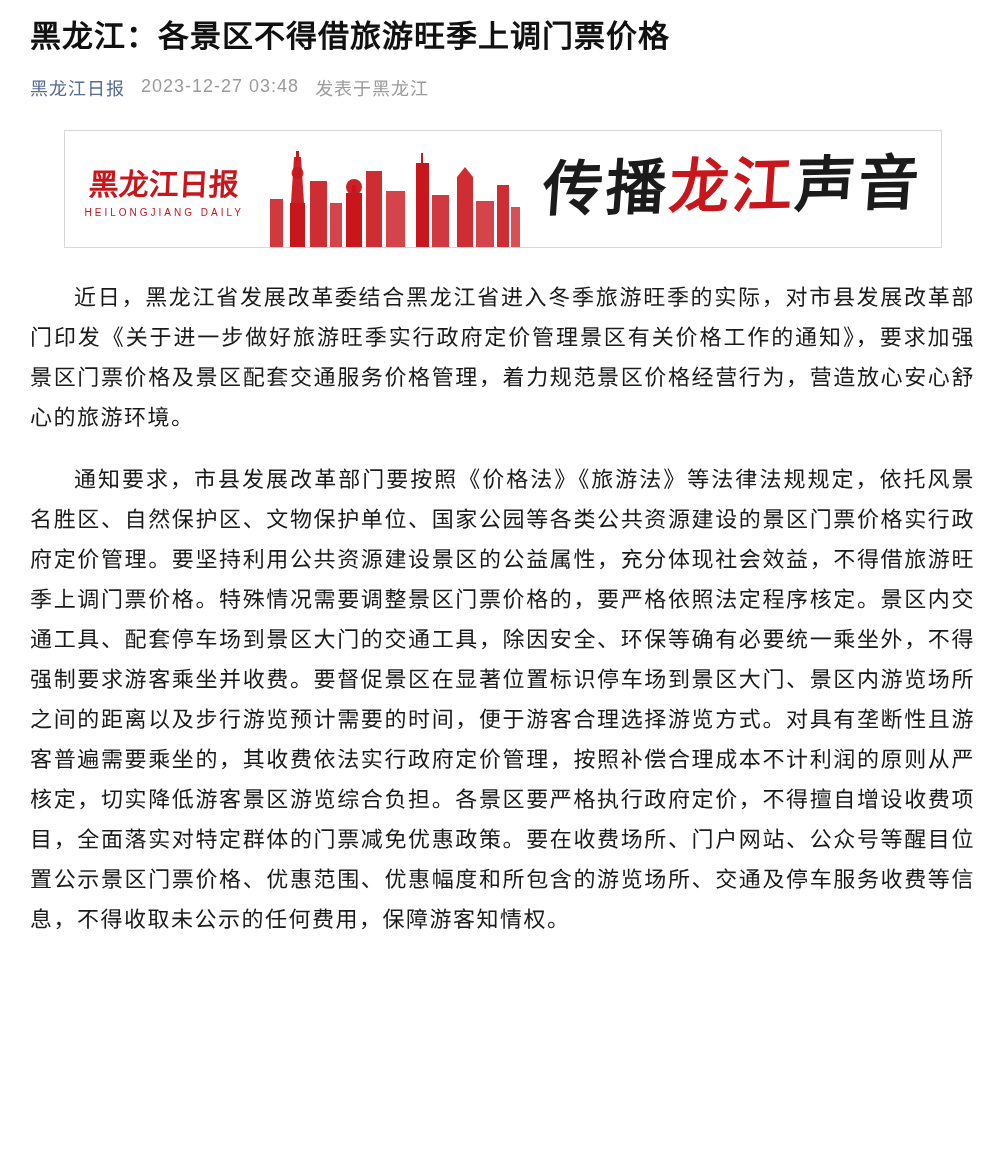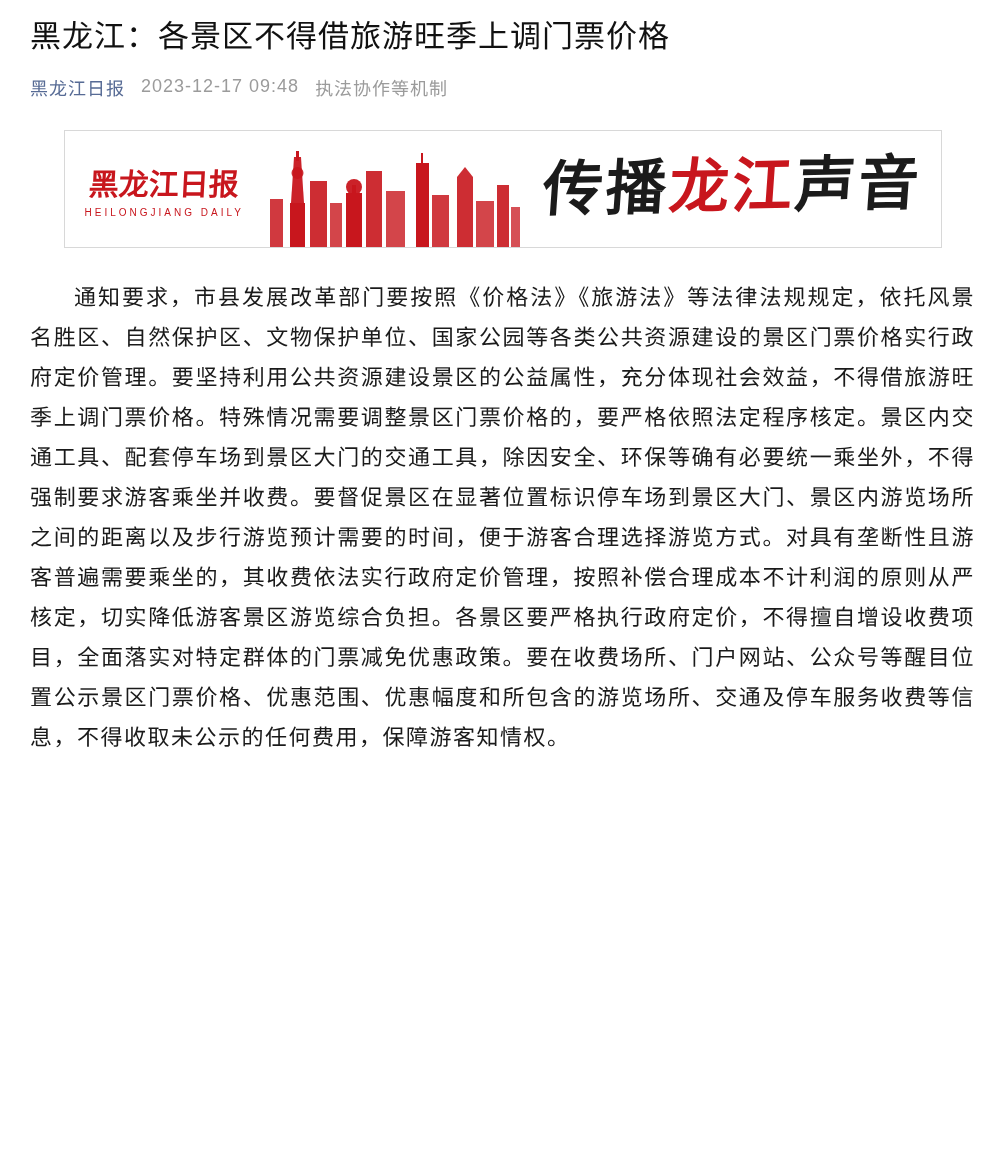--- a/index.html
+++ b/index.html
@@ -12,21 +12,21 @@
   .page {
     width: 1005px;
     min-height: 1166px;
     background: #ffffff;
     padding: 12px 30px 30px 30px;
   }
 
   
   .article-title {
     font-size: 31px;
-    font-weight: 400;
+    font-weight: 700;
     line-height: 1.35;
     letter-spacing: 1px;
     color: #111111;
     margin: 4px 0 16px 0;
   }
   .meta-row {
     display: flex;
     align-items: center;
     gap: 16px;
     font-size: 18px;
@@ -103,22 +103,22 @@
 </style>
 </head>
 <body>
 
 <div class="page">
 
   <h1 class="article-title">黑龙江：各景区不得借旅游旺季上调门票价格</h1>
 
   <div class="meta-row">
     <span class="meta-source">黑龙江日报</span>
-    <span class="meta-date">2023-12-17 09:48</span>
-    <span class="meta-location">执法协作等机制</span>
+    <span class="meta-date">2023-12-27 03:48</span>
+    <span class="meta-location">发表于黑龙江</span>
   </div>
 
   <div class="banner">
     <div class="banner-logo">
       <span class="banner-logo-title">黑龙江日报</span>
       <span class="banner-logo-sub">HEILONGJIANG DAILY</span>
     </div>
 
     <div class="banner-skyline">
       <svg width="250" height="96" viewBox="0 0 250 96" xmlns="http://www.w3.org/2000/svg" aria-hidden="true">
@@ -146,16 +146,17 @@
         </g>
       </svg>
     </div>
 
     <div class="banner-slogan">
       <span class="slogan-black">传播</span><span class="slogan-red">龙江</span><span class="slogan-black">声音</span>
     </div>
   </div>
 
   <div class="article-body">
+    <p>近日，黑龙江省发展改革委结合黑龙江省进入冬季旅游旺季的实际，对市县发展改革部门印发《关于进一步做好旅游旺季实行政府定价管理景区有关价格工作的通知》，要求加强景区门票价格及景区配套交通服务价格管理，着力规范景区价格经营行为，营造放心安心舒心的旅游环境。</p>
     <p>通知要求，市县发展改革部门要按照《价格法》《旅游法》等法律法规规定，依托风景名胜区、自然保护区、文物保护单位、国家公园等各类公共资源建设的景区门票价格实行政府定价管理。要坚持利用公共资源建设景区的公益属性，充分体现社会效益，不得借旅游旺季上调门票价格。特殊情况需要调整景区门票价格的，要严格依照法定程序核定。景区内交通工具、配套停车场到景区大门的交通工具，除因安全、环保等确有必要统一乘坐外，不得强制要求游客乘坐并收费。要督促景区在显著位置标识停车场到景区大门、景区内游览场所之间的距离以及步行游览预计需要的时间，便于游客合理选择游览方式。对具有垄断性且游客普遍需要乘坐的，其收费依法实行政府定价管理，按照补偿合理成本不计利润的原则从严核定，切实降低游客景区游览综合负担。各景区要严格执行政府定价，不得擅自增设收费项目，全面落实对特定群体的门票减免优惠政策。要在收费场所、门户网站、公众号等醒目位置公示景区门票价格、优惠范围、优惠幅度和所包含的游览场所、交通及停车服务收费等信息，不得收取未公示的任何费用，保障游客知情权。</p>
   </div>
 
 </div>
 
 </body></html>

